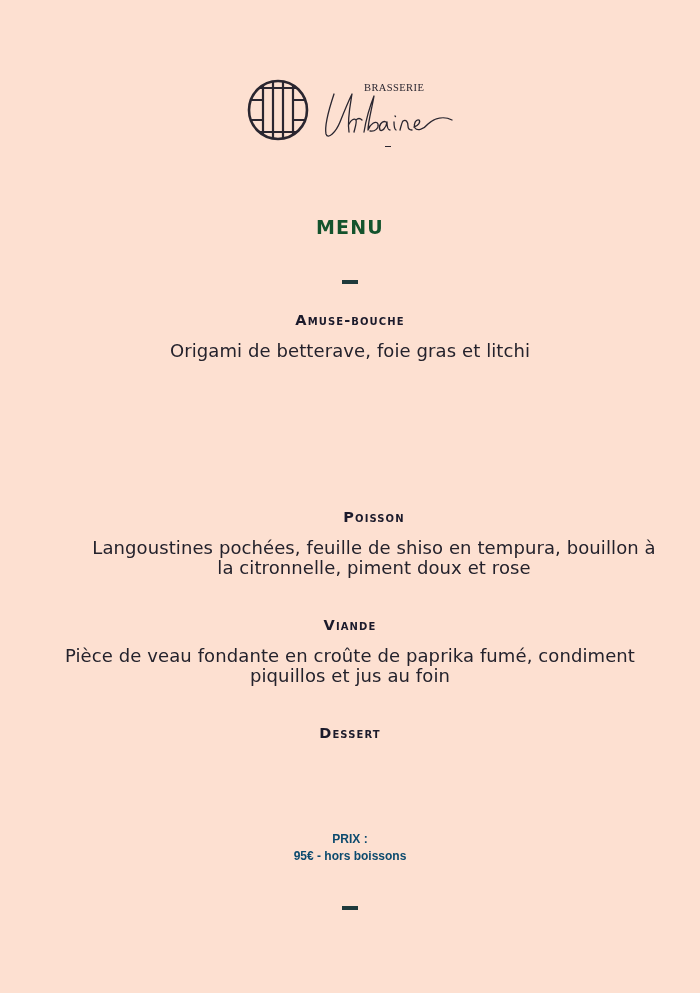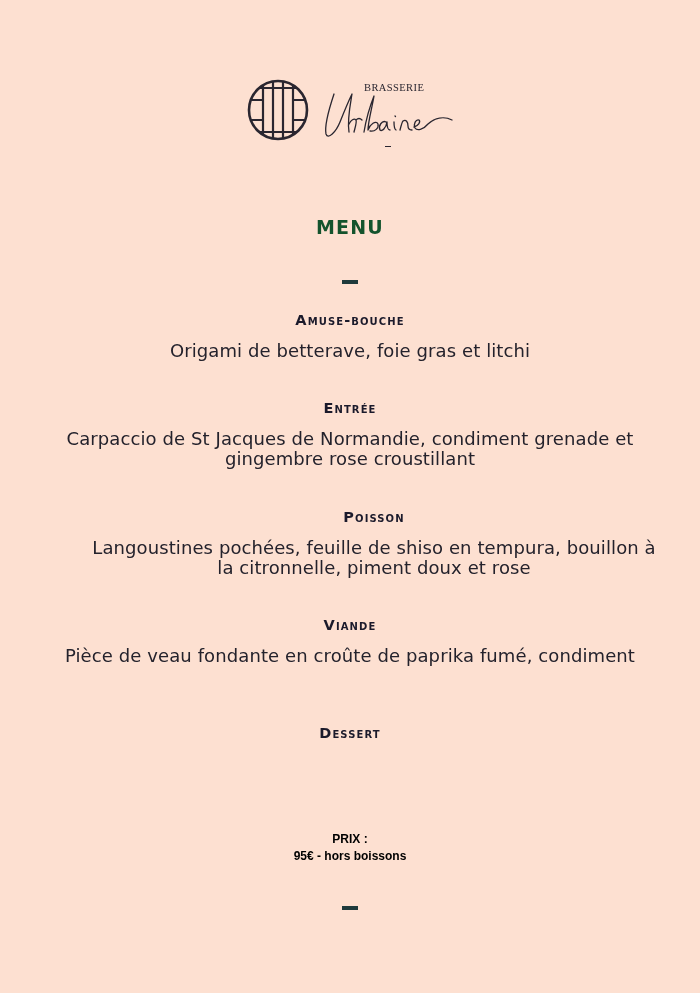--- a/index.html
+++ b/index.html
@@ -59,21 +59,21 @@
 
     .c1 { top: 311px; }
     .c2 { top: 399px; }
     .c3 { top: 508px; margin-left: 24px; }
     .c4 { top: 616px; }
     .c5 { top: 724px; }
 
     
     .price { position: absolute; left: 0; top: 831px; width: 700px; text-align: center;
       font-family: "Liberation Sans", sans-serif; font-weight: bold; font-size: 12px;
-      line-height: 17px; color: #000000; }
+      line-height: 17px; color: #0c4a6e; }
   </style>
 </head>
 <body>
 
 <div class="page">
 
   <div class="logo">
     <svg class="logo-emblem" viewBox="0 0 64 64">
       <defs>
         <clipPath id="cc">
@@ -117,40 +117,34 @@
   <div class="menu-title">MENU</div>
   <div class="dash dash-top"></div>
 
   <div class="course c1">
     <div class="course-heading">Amuse-bouche</div>
     <div class="course-desc">
       <span>Origami de betterave, foie gras et litchi</span>
     </div>
   </div>
 
-  <div class="course c2">
-    <div class="course-heading">Entrée</div>
-    <div class="course-desc">
-      <span>Carpaccio de St Jacques de Normandie, condiment grenade et</span>
-      <span>gingembre rose croustillant</span>
-    </div>
-  </div>
 
   <div class="course c3">
     <div class="course-heading">Poisson</div>
     <div class="course-desc">
       <span>Langoustines pochées, feuille de shiso en tempura, bouillon à</span>
       <span>la citronnelle, piment doux et rose</span>
     </div>
   </div>
 
   <div class="course c4">
     <div class="course-heading">Viande</div>
     <div class="course-desc">
       <span>Pièce de veau fondante en croûte de paprika fumé, condiment</span>
+      <span>piquillos et jus au foin</span>
     </div>
   </div>
 
   <div class="course c5">
     <div class="course-heading">Dessert</div>
   </div>
 
   <div class="price">
     <div>PRIX :</div>
     <div>95€ - hors boissons</div>

